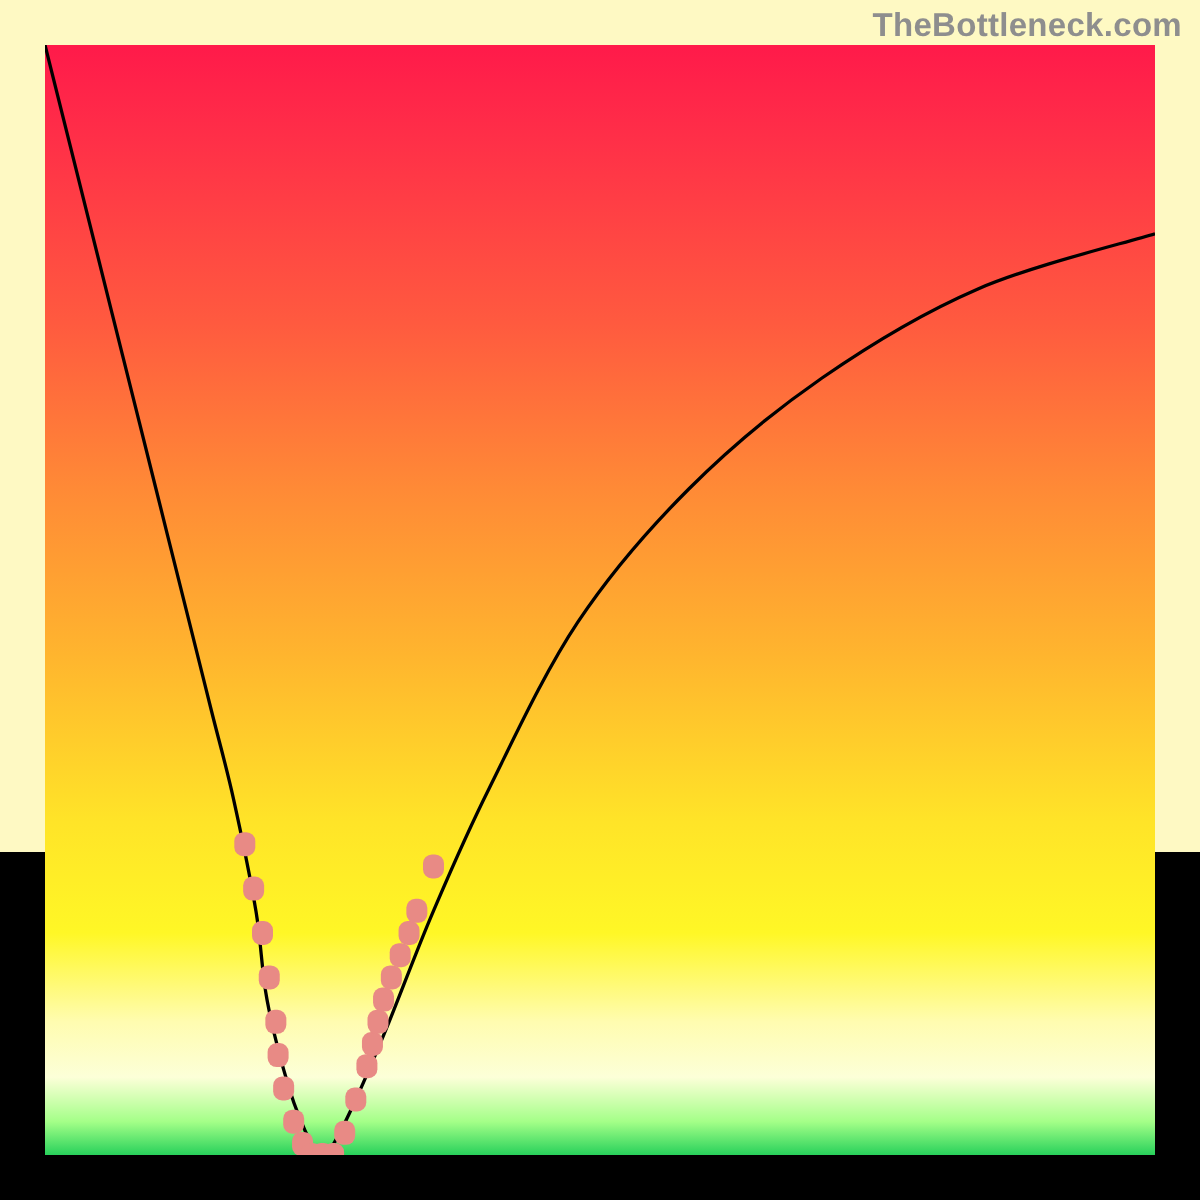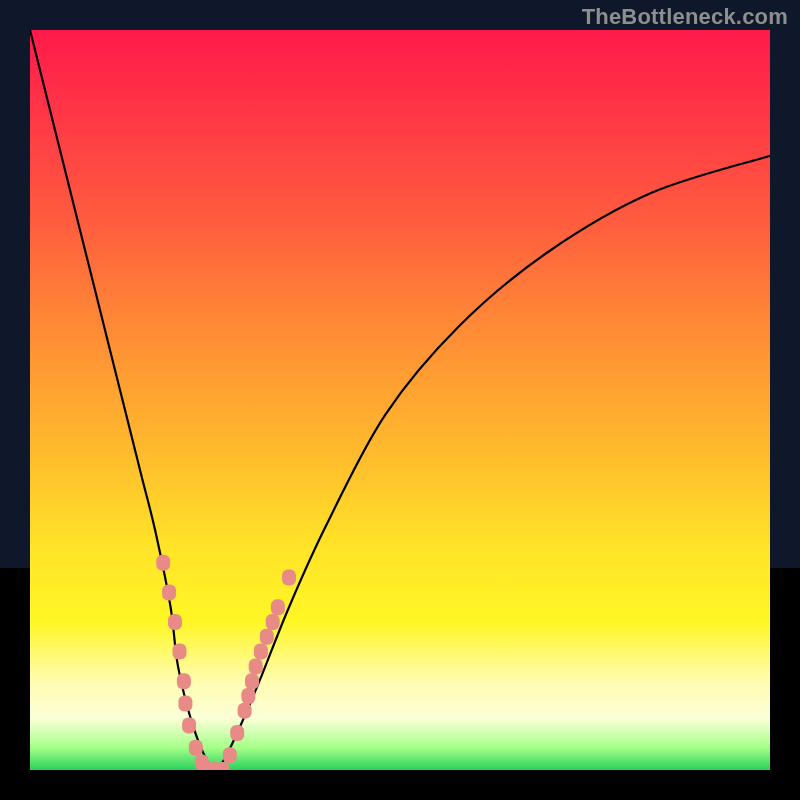--- a/index.html
+++ b/index.html
@@ -8,21 +8,21 @@
     width: 800px;
     height: 800px;
     background: #000;
     font-family: Arial, Helvetica, sans-serif;
     overflow: hidden;
   }
   .frame {
     position: relative;
     width: 800px;
     height: 568px;
-    background: #0f172a;
+    background: #fef9c3;
   }
   .plot {
     position: absolute;
     left: 30px;
     top: 30px;
     width: 740px;
     height: 740px;
     
     background: linear-gradient(
       to bottom,

